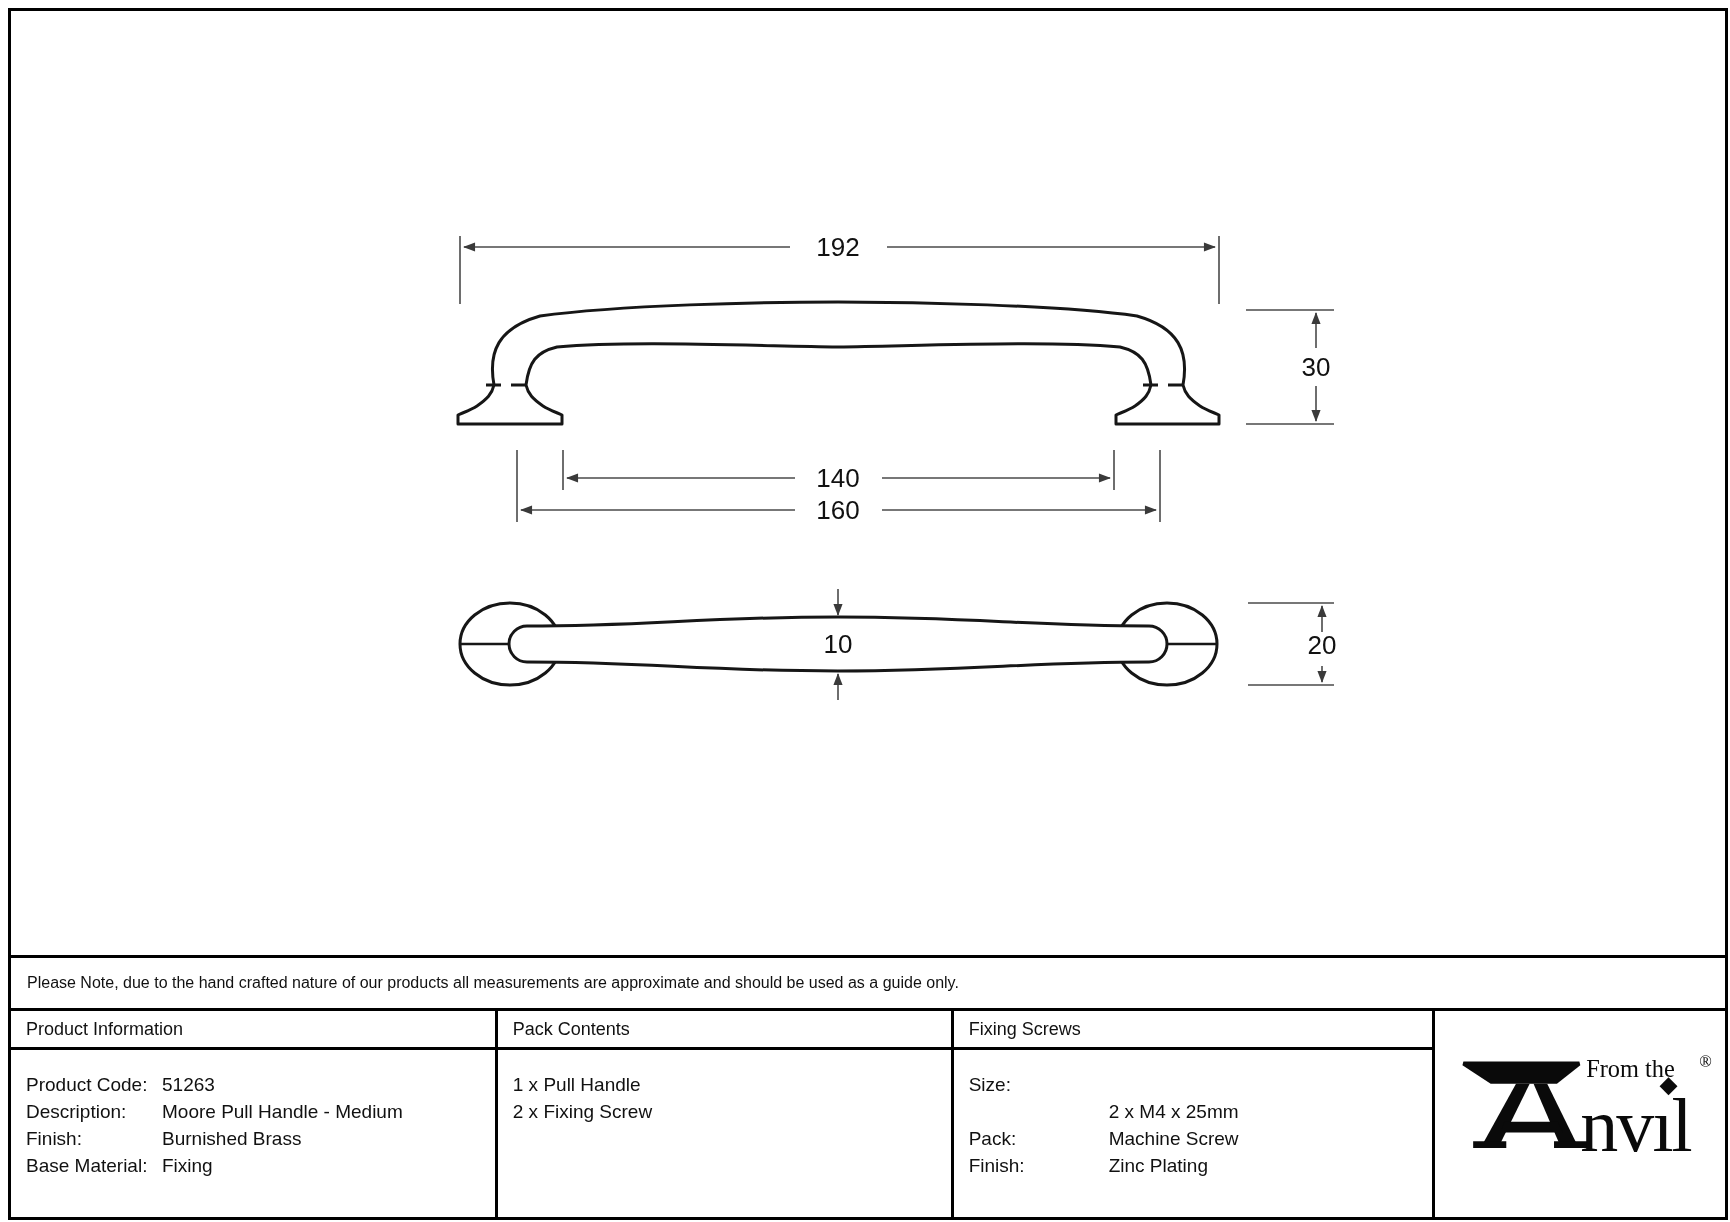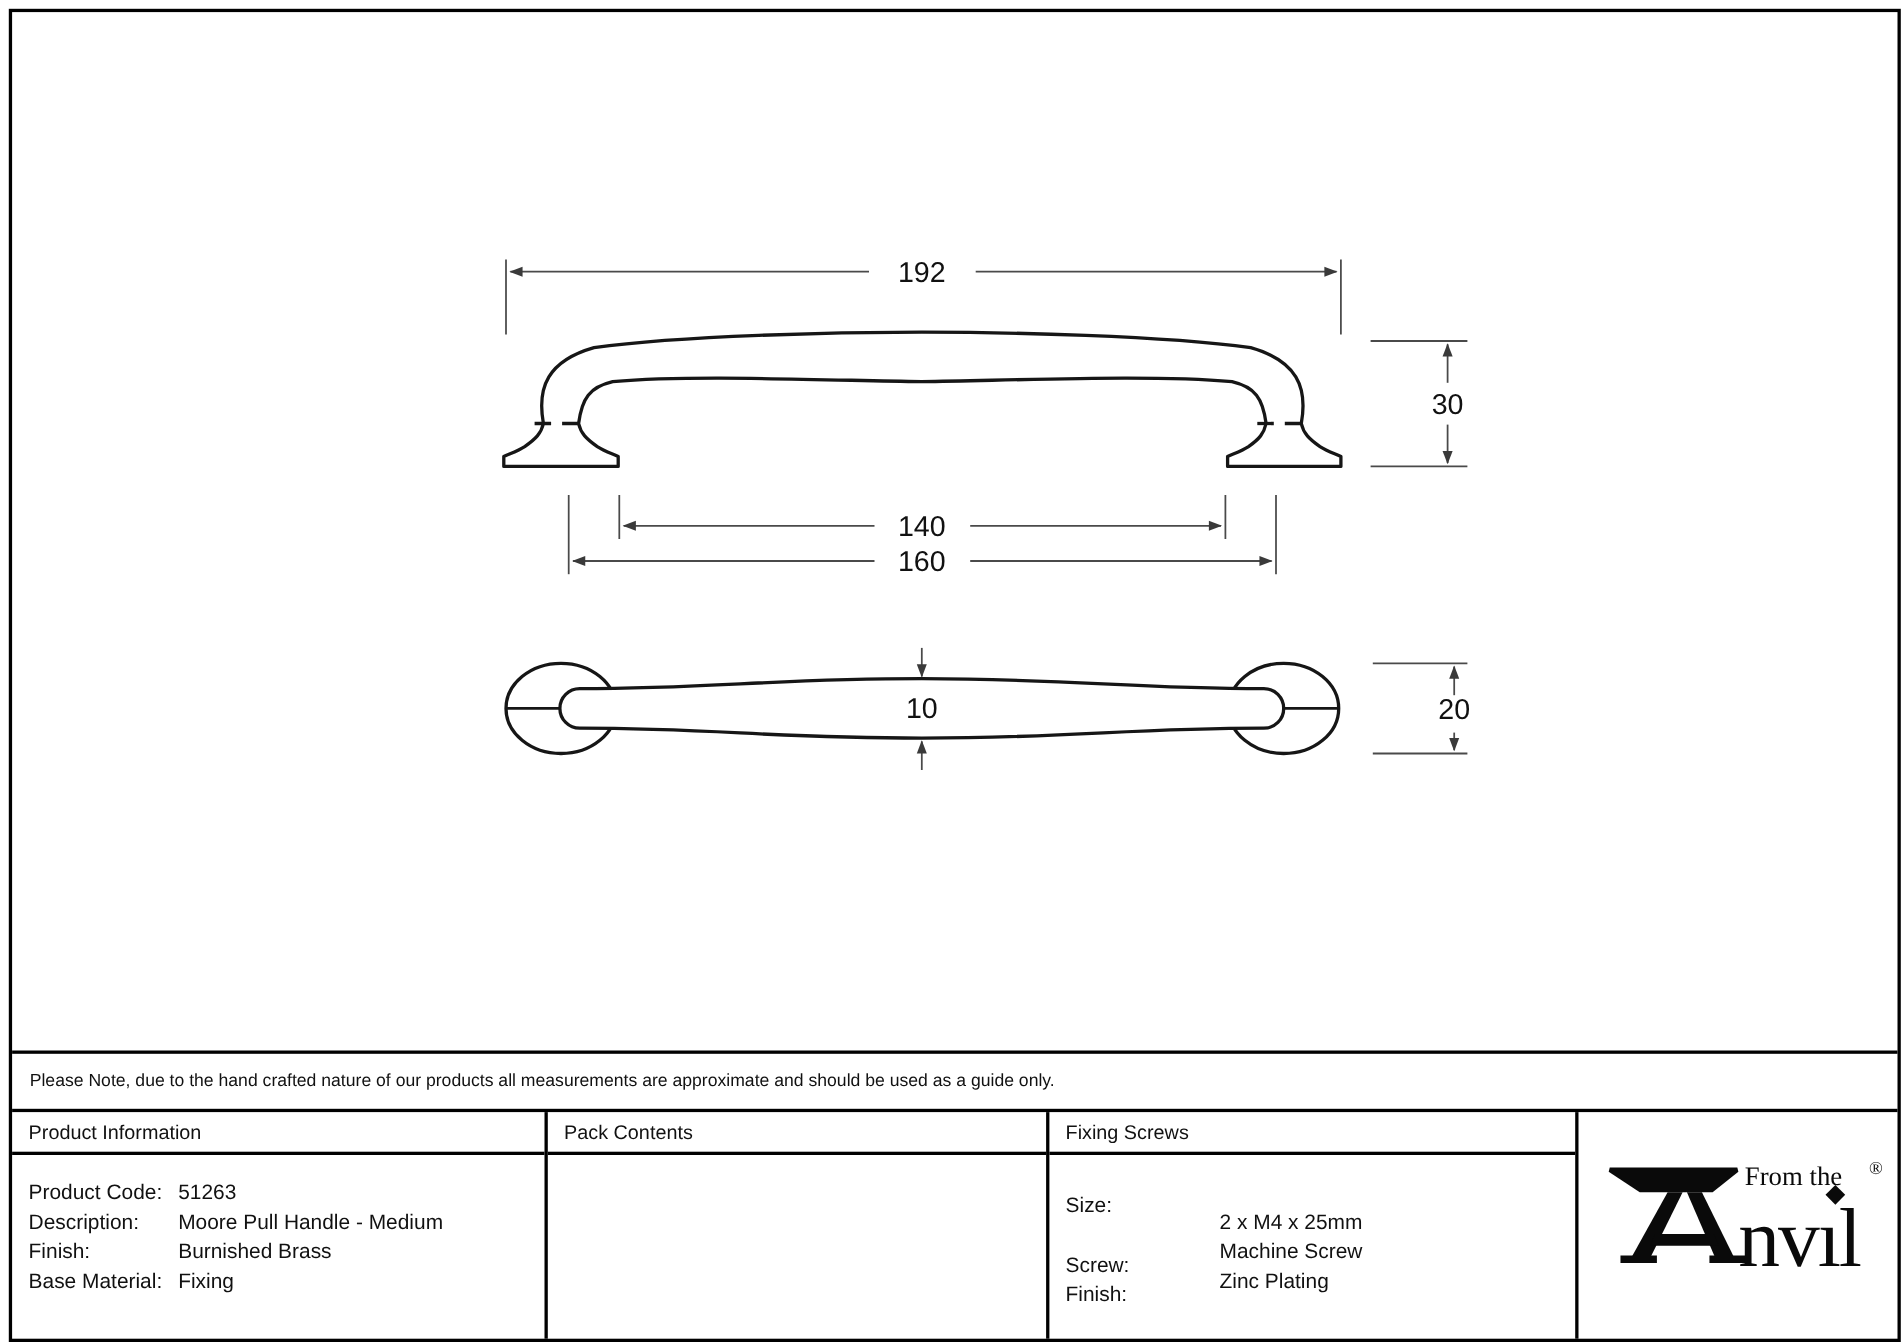--- a/index.html
+++ b/index.html
@@ -21,21 +21,21 @@
   .col2{width:26.6%;}
   .col3{width:28.1%;}
   .col4{width:16.9%;display:flex;align-items:center;justify-content:flex-end;}
   .col-header{
     height:36px;border-bottom:3px solid #000;line-height:36px;
     padding-left:15px;font-size:18px;
   }
   .col-body{padding:21px 6px 0 15px;font-size:19px;}
   .kv-row{display:flex;height:27px;line-height:27px;}
   .kv-label{width:136px;flex:0 0 auto;}
-  .col3 .kv-label{width:140px;margin-top:12px;}
+  .col3 .kv-label{width:140px;}
   .kv-value{flex:1 1 auto;}
   .pc-line{height:27px;line-height:27px;}
   .logo-svg{display:block;}
   text{font-family:"Liberation Sans",sans-serif;}
   .logo-serif{font-family:"Liberation Serif",serif;}
 </style>
 </head>
 <body>
 
 <div class="page">
@@ -145,34 +145,38 @@
         </div>
         <div class="kv-row">
           <span class="kv-label">Base Material:</span>
           <span class="kv-value">Fixing</span>
         </div>
       </div>
     </div>
 
     <div class="col col2 col-border">
       <div class="col-header">Pack Contents</div>
+      <div class="col-body">
+        <div class="pc-line">1 x Pull Handle</div>
+        <div class="pc-line">2 x Fixing Screw</div>
+      </div>
     </div>
 
     <div class="col col3 col-border">
       <div class="col-header">Fixing Screws</div>
       <div class="col-body">
         <div class="kv-row">
           <span class="kv-label">Size:</span>
         </div>
         <div class="kv-row">
           <span class="kv-label"></span>
           <span class="kv-value">2 x M4 x 25mm</span>
         </div>
         <div class="kv-row">
-          <span class="kv-label">Screw:</span>
+          <span class="kv-label">Pack:</span>
           <span class="kv-value">Machine Screw</span>
         </div>
         <div class="kv-row">
           <span class="kv-label">Finish:</span>
           <span class="kv-value">Zinc Plating</span>
         </div>
       </div>
     </div>
 
     <div class="col col4">

